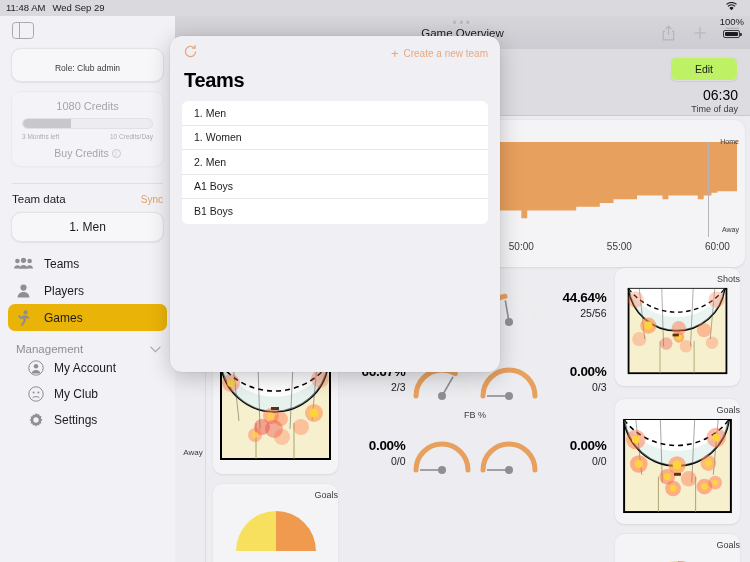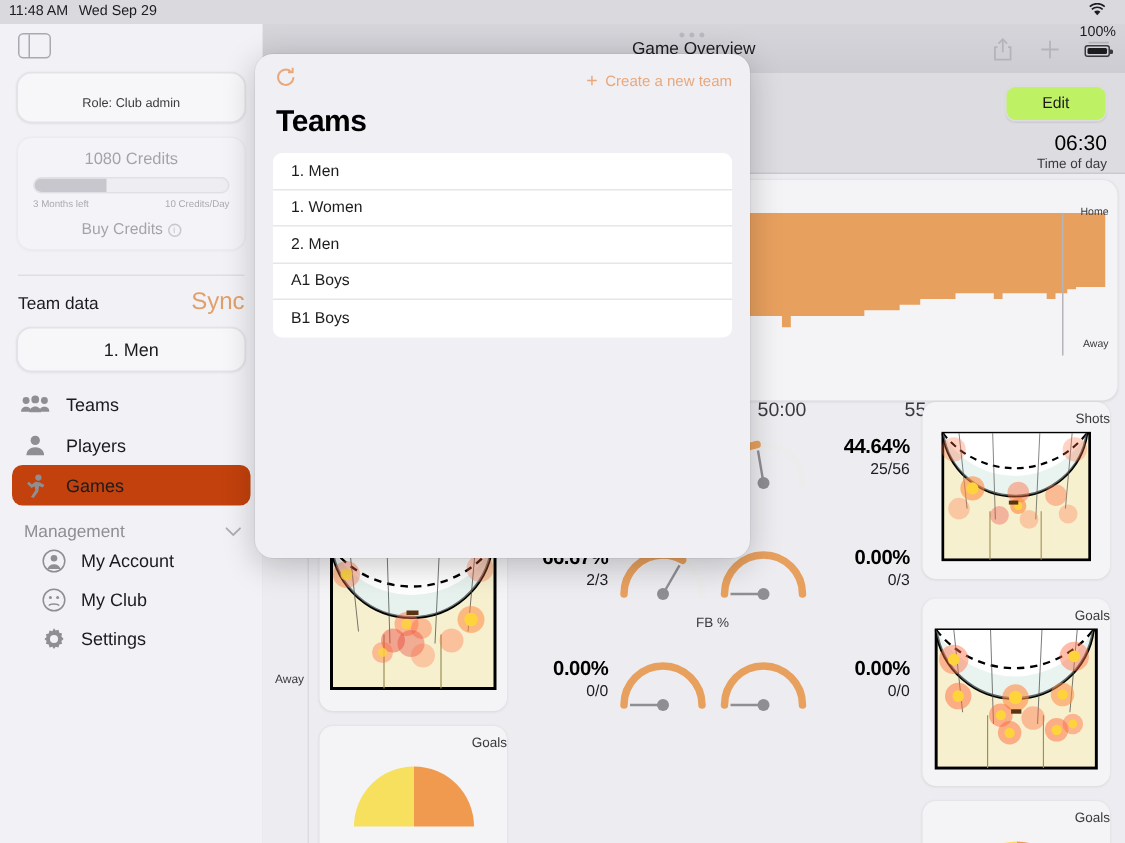--- a/index.html
+++ b/index.html
@@ -69,36 +69,36 @@
     display: inline-block; width: 9px; height: 9px; border: 1px solid #8e8e93;
     border-radius: 50%; font-size: 7px; line-height: 8px; text-align: center; color: #8e8e93;
     vertical-align: 1px; margin-left: 3px;
   }
 
   .sec-head {
     display: flex; justify-content: space-between; align-items: baseline;
     margin: 16px 12px 0 12px; padding-top: 9px; border-top: .7px solid #dedee3;
   }
   .sec-head .t { font-size: 11.5px; color: #1c1c1e; }
-  .sec-head .a { font-size: 16px; color: #e0a06b; }
+  .sec-head .a { font-size: 10px; color: #e0a06b; }
 
   .team-pill {
     margin: 7px 11px 0; background: #f7f7fa; border: .8px solid #e2e2e7;
     border-radius: 10px; padding: 7px 0; text-align: center;
     font-size: 12px; color: #1c1c1e;
     box-shadow: 0 .5px 1.5px rgba(0,0,0,.07);
   }
 
   .nav { margin-top: 8px; }
   .nav-row {
     display: flex; align-items: center; gap: 11px;
     height: 27px; margin: 0 8px; padding: 0 6px; border-radius: 7px;
     font-size: 12px; color: #1c1c1e;
   }
-  .nav-row.active { background: #c2410c; }
+  .nav-row.active { background: #eab308; }
   .nav-ico { width: 19px; height: 18px; display: flex; align-items: center; justify-content: center; color: #8e8e93; }
   .nav-ico svg { display: block; }
 
   .mgmt-head {
     display: flex; justify-content: space-between; align-items: center;
     margin: 12px 14px 0 16px; font-size: 11.5px; color: #8e8e93;
   }
   .chev { font-size: 10px; color: #aeaeb2; }
   .sub-row {
     display: flex; align-items: center; gap: 10px; height: 26px;
@@ -151,21 +151,21 @@
   }
 
   
   .chart-card { left: 5px; top: 4px; width: 565px; height: 147px; }
   .chart-card .ctitle { position: absolute; left: 13px; top: 7px; font-size: 8.5px; color: #3a3a3c; }
   .chart-plot { position: absolute; left: 8px; top: 22px; width: 549px; height: 94px; }
   .axis-line { position: absolute; right: 36px; top: 22px; width: 1px; height: 95px; background: #b4b4ba; }
   .ax-home { position: absolute; right: 6px; top: 18px; font-size: 7px; color: #3a3a3c; }
   .ax-away { position: absolute; right: 6px; top: 106px; font-size: 7px; color: #3a3a3c; }
   .xticks { position: absolute; left: 8px; right: 8px; top: 121px; height: 12px; }
-  .xtick { position: absolute; font-size: 13px; color: #3a3a3c; transform: translateX(-50%); margin-top: 24px; }
+  .xtick { position: absolute; font-size: 10px; color: #3a3a3c; transform: translateX(-50%); }
 
   
   .lane {
     position: absolute; left: 5px; top: 156px; width: 26px; height: 400px;
     border-right: .7px solid #dcdce1;
   }
   .lane-label {
     position: absolute; left: 0; width: 26px; text-align: center;
     font-size: 8px; color: #3a3a3c;
   }

